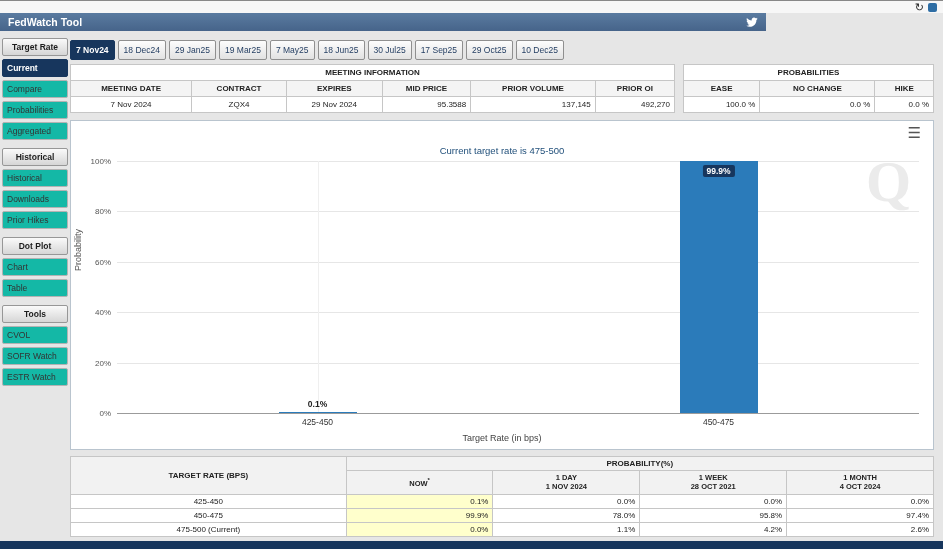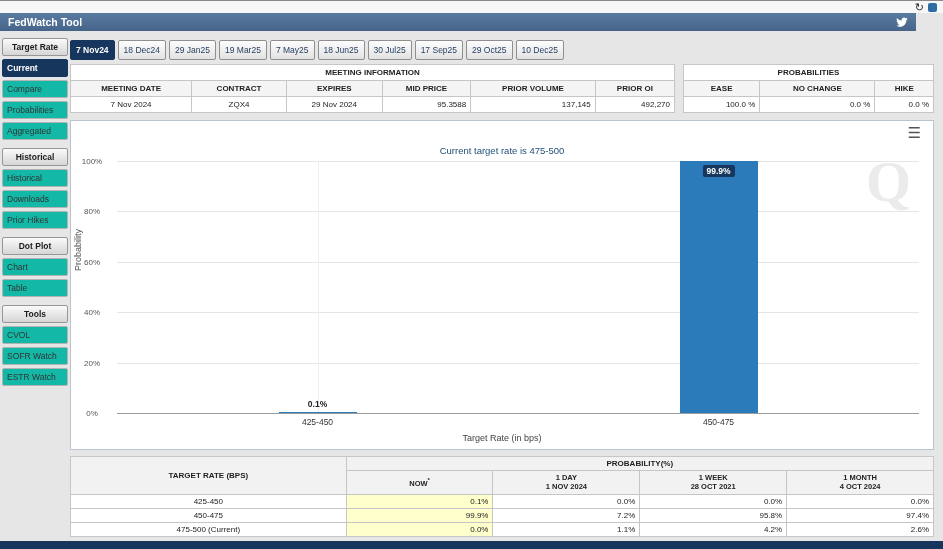--- a/index.html
+++ b/index.html
@@ -14,21 +14,21 @@
   
   .top-strip {
     position:absolute; left:0; top:0; width:943px; height:13px;
     background:#f7f7f7; border-top:1px solid #888;
   }
   .top-strip .icons { position:absolute; right:6px; top:0; display:flex; gap:4px; align-items:center; height:13px; }
   .refresh-glyph { font-size:11px; line-height:11px; color:#222; cursor:pointer; }
   .blue-square { width:9px; height:9px; background:#2e6da4; border-radius:2px; cursor:pointer; }
   
   .header-bar {
-    position:absolute; left:0; top:13px; width:916px; height:18px;
+    position:absolute; left:0; top:13px; width:766px; height:18px;
     background:linear-gradient(#5a7ba0,#46648a);
     display:flex; align-items:center; justify-content:space-between;
     padding:0 8px;
   }
   .header-bar .title { color:#fff; font-size:10.5px; font-weight:bold; }
   .twitter-icon { cursor:pointer; display:flex; align-items:center; }
   
   .sidebar { position:absolute; left:2px; top:38px; width:66px; }
   .side-header {
     background:linear-gradient(#fafafa,#d6d6d6);
@@ -67,21 +67,21 @@
     position:absolute; left:70px; top:120px; width:864px; height:330px;
     background:#fff; border:1px solid #b9c4ce;
   }
   .chart-title { position:absolute; left:8px; top:6px; font-size:11px; color:#1f4e79; letter-spacing:.2px; }
   .chart-subtitle { position:absolute; left:0; right:0; top:24px; text-align:center; font-size:9.5px; color:#1f4e79; }
   .chart-menu { position:absolute; right:12px; top:4px; font-size:15px; color:#555; cursor:pointer; line-height:15px; }
   .plot { position:absolute; left:46px; right:14px; top:40px; height:252px; }
   .grid { position:absolute; left:0; right:0; height:1px; background:#e6e6e6; }
   .grid.axisline { background:#9b9b9b; }
   .vgrid { position:absolute; top:0; bottom:0; width:1px; left:25%; background:#efefef; }
-  .ytick-label { position:absolute; width:38px; right:calc(100% + 6px); text-align:center; font-size:8px; color:#555; }
+  .ytick-label { position:absolute; width:38px; right:calc(100% + 6px); text-align:right; font-size:8px; color:#555; }
   .bar { position:absolute; bottom:0; width:78px; background:#2b7bba; }
   .bar.b0 { left:calc(25% - 39px); }
   .bar.b1 { left:calc(75% - 39px); }
   .lbl-above { position:absolute; bottom:calc(100% + 3px); left:50%; transform:translateX(-50%); font-size:8.5px; font-weight:bold; color:#222; white-space:nowrap; }
   .lbl-inside { position:absolute; top:4px; left:50%; transform:translateX(-50%); background:#17365d; color:#fff; font-size:8.5px; font-weight:bold; padding:1px 4px; border-radius:2px; white-space:nowrap; }
   .ylabel-rot {
     position:absolute; left:2px; top:150px; font-size:9px; color:#555;
     transform:rotate(-90deg); transform-origin:left top; white-space:nowrap;
   }
   .xlabels { position:absolute; left:46px; right:14px; top:296px; height:12px; }
@@ -268,21 +268,21 @@
     <tr>
       <td class="rate">425-450</td>
       <td class="val now">0.1%</td>
       <td class="val">0.0%</td>
       <td class="val">0.0%</td>
       <td class="val">0.0%</td>
     </tr>
     <tr>
       <td class="rate">450-475</td>
       <td class="val now">99.9%</td>
-      <td class="val">7.2%</td>
+      <td class="val">78.0%</td>
       <td class="val">95.8%</td>
       <td class="val">97.4%</td>
     </tr>
     <tr>
       <td class="rate">475-500 (Current)</td>
       <td class="val now">0.0%</td>
       <td class="val">1.1%</td>
       <td class="val">4.2%</td>
       <td class="val">2.6%</td>
     </tr>

